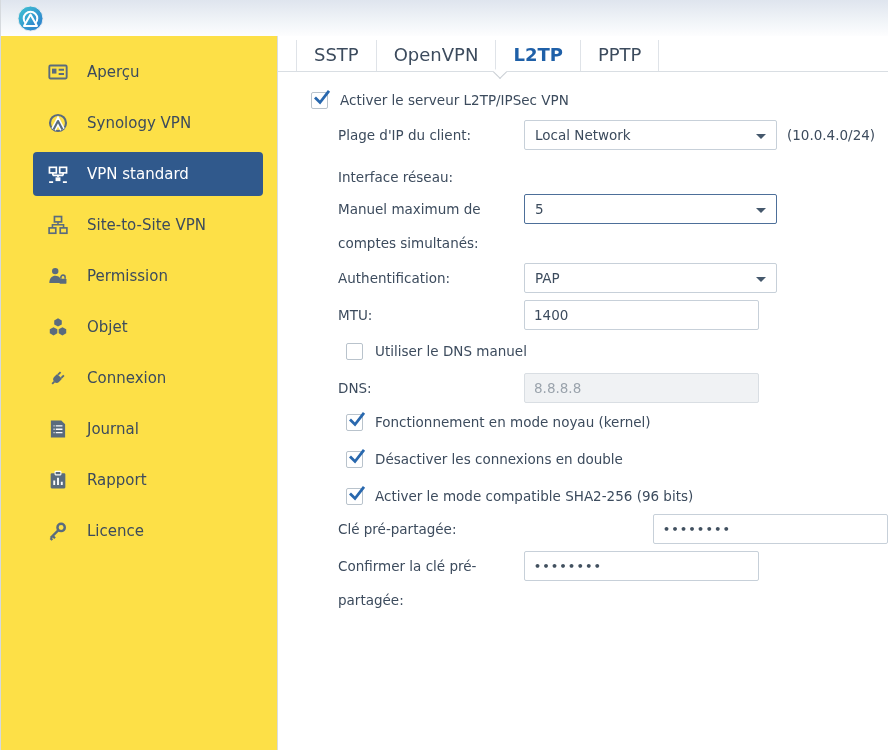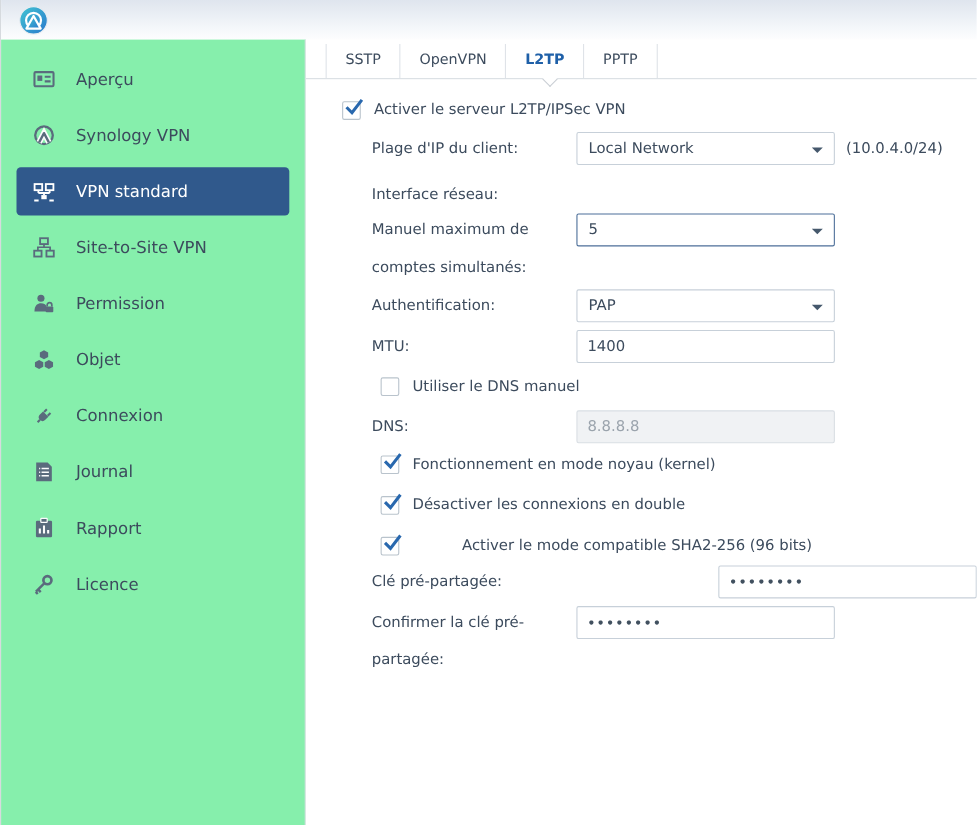--- a/index.html
+++ b/index.html
@@ -8,46 +8,46 @@
   .app { width:888px; height:750px; border-left:1px solid #d6dade; display:flex; flex-direction:column; }
 
   
   .header { height:36px; flex:0 0 36px; background:linear-gradient(#dfe5ee,#f4f7fa 70%,#fdfdfe); display:flex; align-items:center; padding-left:16px; }
   .logo { width:27px; height:27px; display:block; }
 
   
   .body { flex:1; display:flex; min-height:0; }
 
   
-  .sidebar { width:277px; flex:0 0 277px; background:#86efac; border-right:1px solid #d8dce1; padding-top:7px; }
+  .sidebar { width:277px; flex:0 0 277px; background:#fde047; border-right:1px solid #d8dce1; padding-top:7px;padding-left:18px; }
   .nav-item { height:44px; margin:7px 14px; border-radius:4px; display:flex; align-items:center; padding-left:13px; cursor:pointer; }
   .nav-item .icon { width:24px; height:24px; flex:0 0 24px; display:flex; align-items:center; justify-content:center; color:#5a6b7d; }
   .nav-item .nav-label { margin-left:17px; font-size:15px; color:#3c4b5d; }
   .nav-item.selected { background:#30598c; }
   .nav-item.selected .icon { color:#fff; }
   .nav-item.selected .nav-label { color:#fff; }
 
   
   .content { flex:1; background:#fff; position:relative; }
 
   
   .tabbar { position:relative; height:36px; border-bottom:1px solid #d9dee3; display:flex; align-items:flex-end; padding-left:18px; }
-  .tab { height:31px; line-height:30px; padding:0 17px; font-size:13px; color:#3c4b5d; border-left:1px solid #dfe3e8; cursor:pointer; white-space:nowrap; }
+  .tab { height:31px; line-height:30px; padding:0 17px; font-size:18px; color:#3c4b5d; border-left:1px solid #dfe3e8; cursor:pointer; white-space:nowrap; }
   .tab-end { height:31px; border-left:1px solid #dfe3e8; }
   .tab.active { color:#1f60a8; font-weight:bold; }
   .notch { position:absolute; left:217px; bottom:-6px; width:10px; height:10px; background:#fff; transform:rotate(45deg); border-right:1px solid #c9ced4; border-bottom:1px solid #c9ced4; }
 
   
   .form { padding-left:33px; font-size:13.5px; }
   .row { display:flex; align-items:flex-start; }
   .row.indent { padding-left:27px; }
   .row.ctl-indent { padding-left:35px; }
   .form-label { width:186px; flex:0 0 186px; line-height:30px; color:#3c4b5d; }
   .form-label.wrap { line-height:34px; margin-top:-2px; }
-  .select { position:relative; width:235px; height:30px; background:#fff; border:1px solid #c7d0d9; border-radius:2px; line-height:28px; padding:0 26px 0 10px; cursor:pointer; color:#3c4b5d; }
+  .select { position:relative; width:253px; height:30px; background:#fff; border:1px solid #c7d0d9; border-radius:2px; line-height:28px; padding:0 26px 0 10px; cursor:pointer; color:#3c4b5d; }
   .select.focused { border-color:#4d6f99; }
   .caret { position:absolute; right:10px; top:13px; width:0; height:0; border-left:5px solid transparent; border-right:5px solid transparent; border-top:5px solid #45586c; }
   .text-input { width:235px; height:30px; border:1px solid #c7d0d9; border-radius:2px; padding:0 9px; font-size:13.5px; font-family:"DejaVu Sans","Liberation Sans",sans-serif; color:#3c4b5d; background:#fff; outline:none; }
   .text-input.password { font-size:11px; letter-spacing:1.5px; font-weight:bold; color:#41505f; }
   .text-input.disabled { background:#f0f2f4; border-color:#d9dee3; color:#9aa3ac; }
   .suffix { margin-left:10px; line-height:30px; color:#3c4b5d; }
 
   
   .cb { position:relative; width:17px; height:17px; flex:0 0 17px; background:#fff; border:1px solid #b9c3cc; border-radius:2px; cursor:pointer; margin-top:0.5px; }
   .cb svg { position:absolute; left:1px; top:-4px; display:none; }
@@ -68,21 +68,21 @@
   .r3 { margin-top:12px; height:20px; }
   .r4 { margin-top:14px; height:22px; }
   .r5 { margin-top:15px; height:22px; }
   .r6 { margin-top:12px; }
   .r7 { margin-top:3px; }
   .r8 { margin-top:7px; }
   .r9 { margin-top:12px; }
   .r10 { margin-top:13px; }
   .r11 { margin-top:10px; }
   .r12 { margin-top:19px; }
-  .r13 { margin-top:19px;gap:45px; }
+  .r13 { margin-top:19px; }
   .r14 { margin-top:9px;justify-content:space-between; }
   .r15 { margin-top:7px; }
 </style>
 </head>
 <body>
 
 <div class="app">
 
   <div class="header">
     <svg class="logo" viewBox="0 0 27 27">

